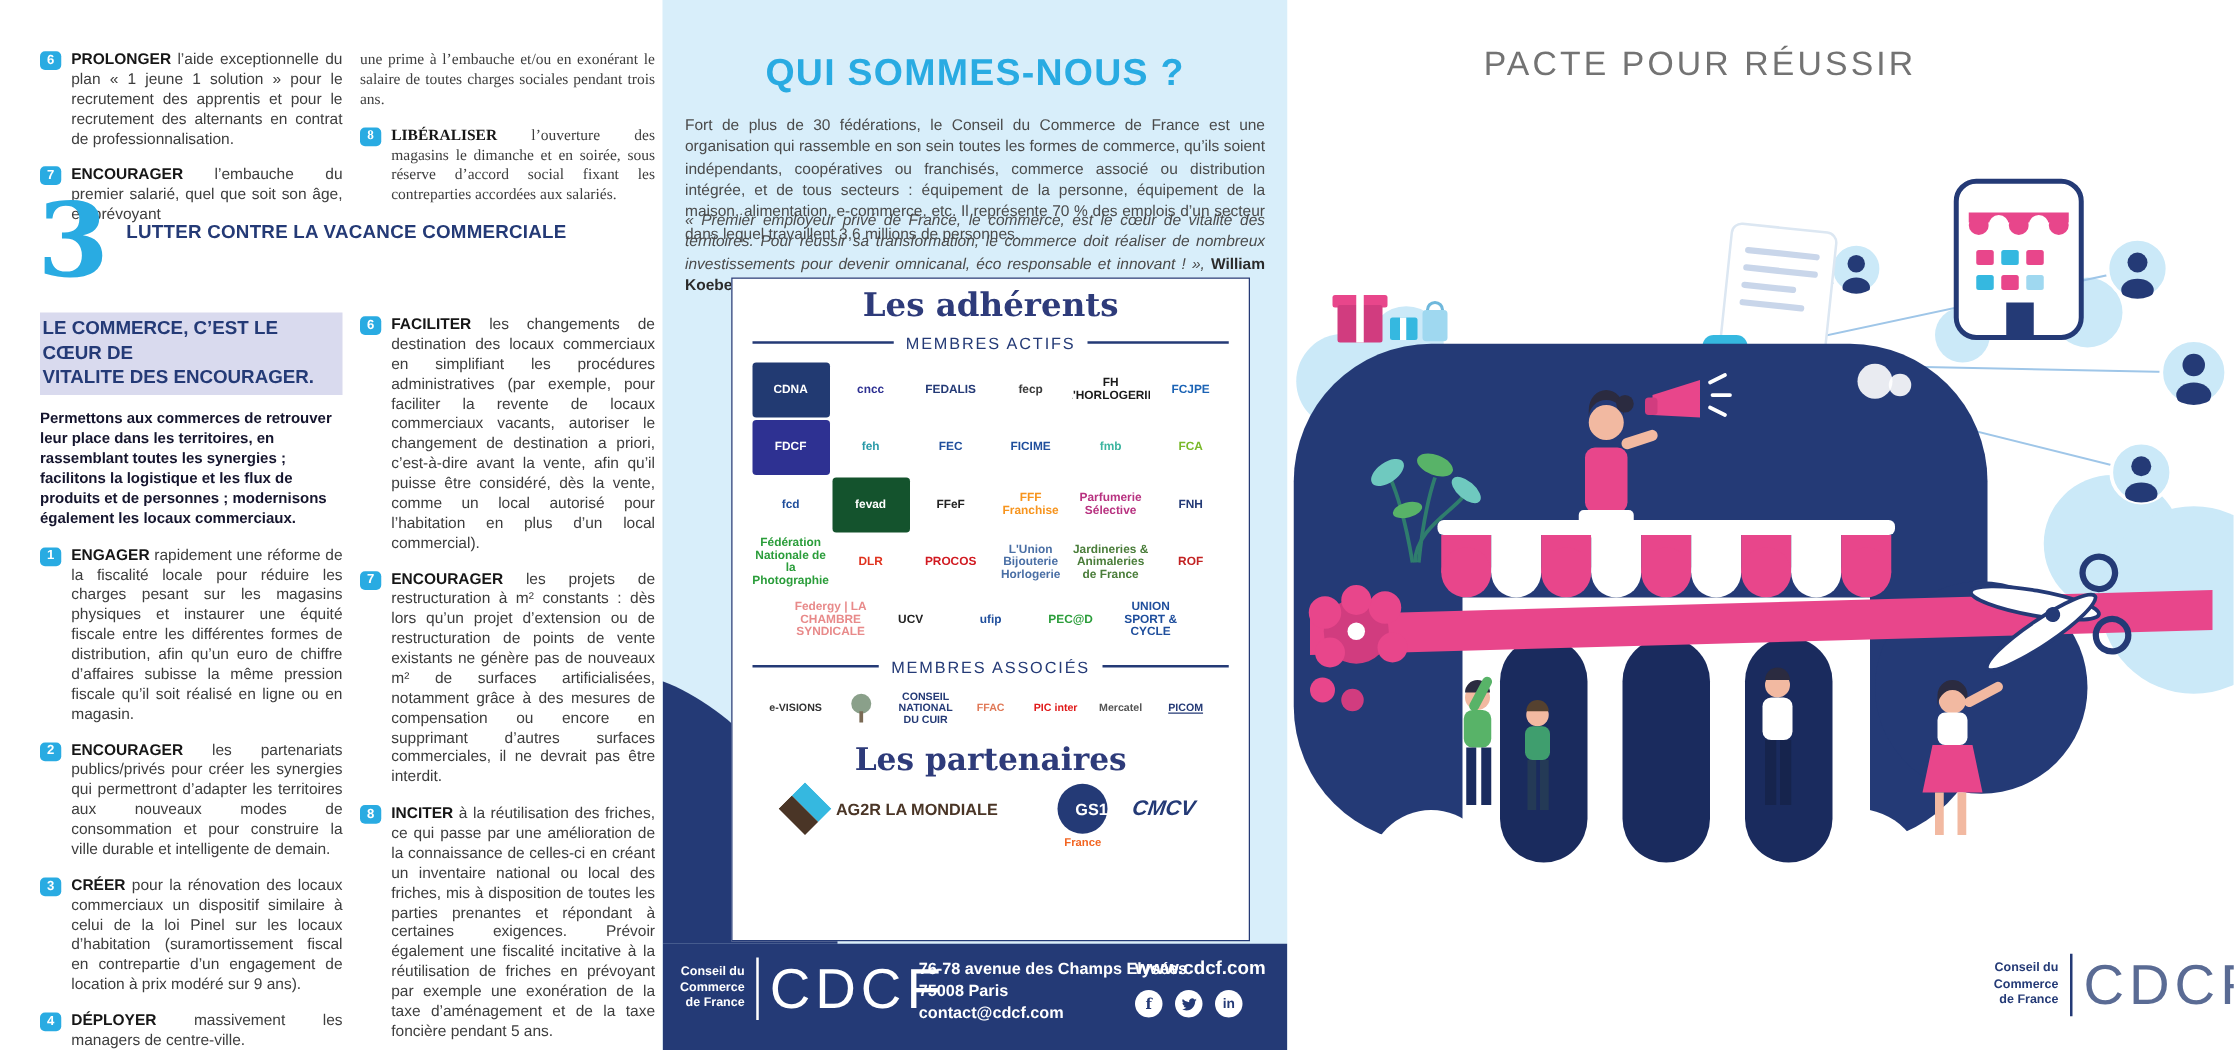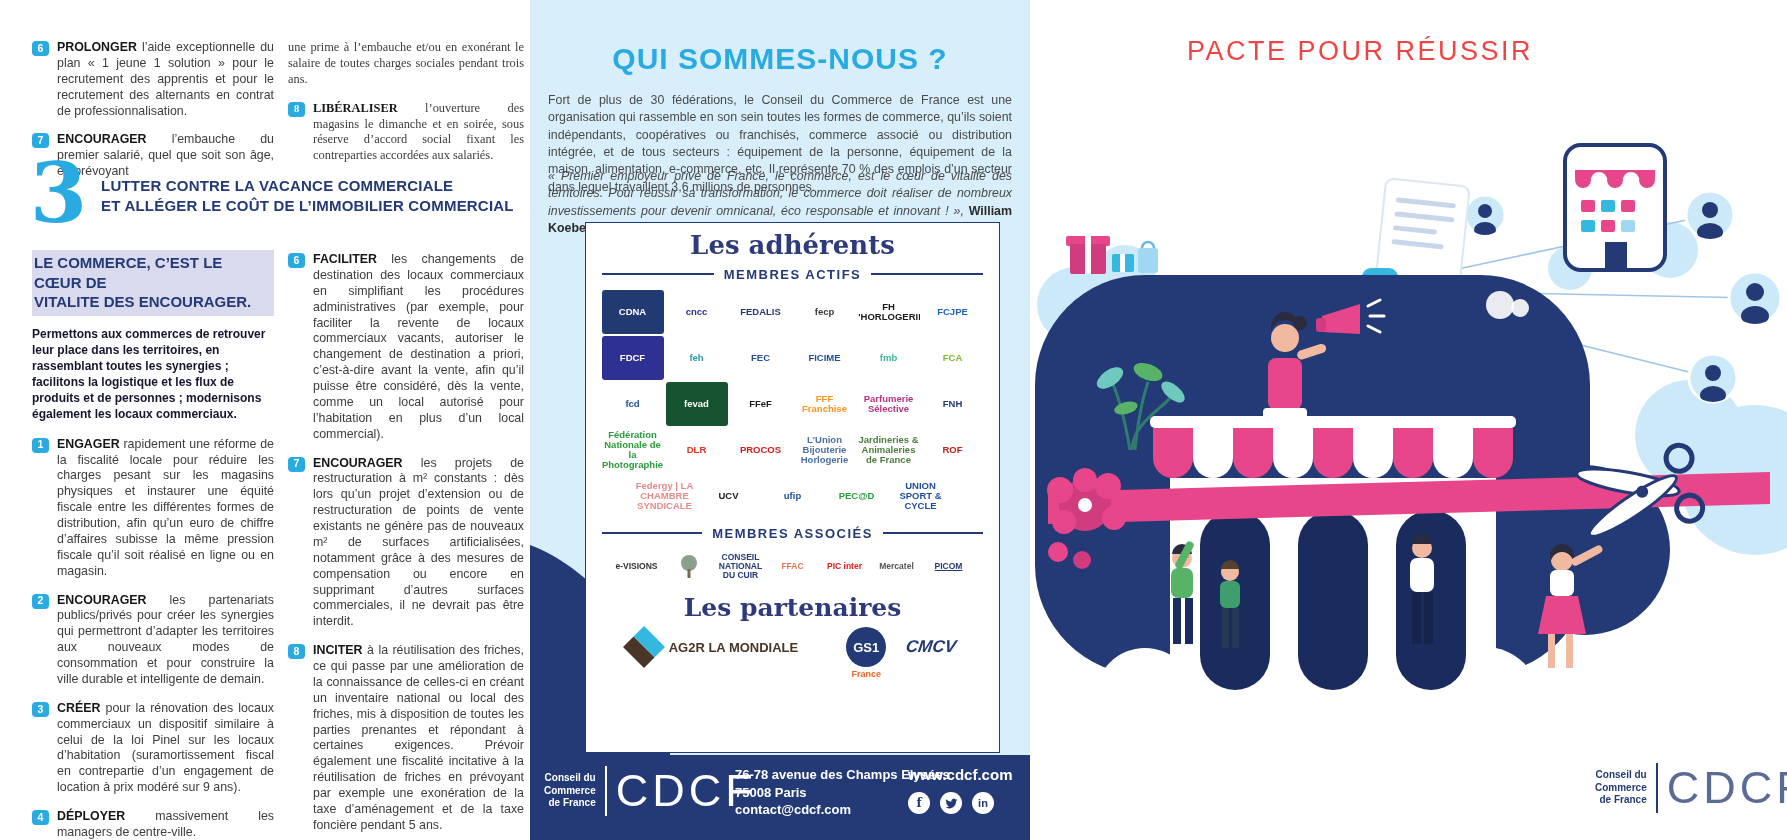--- a/index.html
+++ b/index.html
@@ -39,56 +39,56 @@
   .mid-par{position:absolute;left:18px;top:92px;width:464px;font-size:12.4px;line-height:1.4;
            color:#4a4a4a;text-align:justify;}
   .mid-quote{position:absolute;left:18px;top:168px;width:464px;font-size:12.4px;line-height:1.4;
              color:#4a4a4a;text-align:justify;font-style:italic;}
   .mid-quote b{font-style:normal;color:#2b2b2b;}
 
   .adh-box{position:absolute;left:55px;top:222px;width:415px;height:531px;background:#fff;
            border:1.5px solid #243a76;box-sizing:border-box;padding:8px 12px;z-index:3;}
   .serif-title{font-family:"DejaVu Serif",serif;font-weight:bold;color:#2e3b7a;
                font-size:26px;text-align:center;line-height:1.1;}
-  .sep-label{display:flex;align-items:center;color:#243a76;font-size:13px;font-weight:bold;
+  .sep-label{display:flex;align-items:center;color:#243a76;font-size:13px;font-weight:normal;
              letter-spacing:1.5px;margin:7px 4px;}
   .sep-label::before,.sep-label::after{content:"";flex:1;height:1.5px;background:#243a76;}
   .sep-label span{margin:0 10px;}
   .logos{display:flex;flex-wrap:wrap;justify-content:center;}
   .logo{width:62px;height:44px;margin:1px;display:flex;align-items:center;justify-content:center;
         text-align:center;font-weight:bold;font-size:9.5px;line-height:1.05;overflow:hidden;border-radius:3px;}
   .logos-assoc .logo{width:50px;height:36px;font-size:8.5px;}
   .partners-row{display:flex;align-items:center;justify-content:center;gap:20px;margin-top:6px;}
   .diamond{width:30px;height:30px;position:relative;transform:rotate(45deg);overflow:hidden;flex:none;}
   .diamond .half1{position:absolute;left:0;top:0;width:100%;height:50%;background:#35b8e0;}
   .diamond .half2{position:absolute;left:0;bottom:0;width:100%;height:50%;background:#4a3526;}
   .ag2r-label{font-weight:bold;font-size:13px;color:#4a3526;margin-left:10px;}
   .gs1{width:40px;height:40px;border-radius:50%;background:#243a76;color:#fff;font-weight:bold;
-       font-size:13px;display:flex;align-items:center;justify-content:center;position:relative;flex:none;margin-left:28px;}
+       font-size:13px;display:flex;align-items:center;justify-content:flex-end;position:relative;flex:none;margin-left:28px;}
   .gs1-sub{position:absolute;bottom:-12px;left:0;width:100%;text-align:center;color:#f26522;
            font-size:9px;font-weight:bold;}
   .cmcv{font-weight:bold;font-style:italic;font-size:17px;color:#243a76;transform:skewX(-8deg);}
 
   .mid-footer{position:absolute;left:0;top:0;width:500px;height:840px;z-index:2;pointer-events:none;}
   .cdcf-lockup{display:flex;align-items:center;}
   .cdcf-org{text-align:right;font-size:10px;line-height:1.25;font-weight:bold;}
   .cdcf-bar{width:2px;height:50px;margin:0 9px;}
   .cdcf-word{font-size:45px;font-weight:300;letter-spacing:4px;font-family:"Liberation Sans",sans-serif;}
   .foot-lockup{position:absolute;left:14px;top:765px;color:#fff;z-index:4;}
   .foot-lockup .cdcf-bar{background:#fff;}
   .foot-addr{position:absolute;left:205px;top:766px;color:#fff;font-weight:bold;font-size:13px;
              line-height:1.35;z-index:4;}
   .foot-web{position:absolute;left:378px;top:766px;color:#fff;font-weight:bold;font-size:15px;z-index:4;}
   .socials{position:absolute;left:378px;top:792px;display:flex;gap:10px;z-index:4;}
   .soc{width:22px;height:22px;border-radius:50%;background:#fff;color:#243a76;display:flex;
        align-items:center;justify-content:center;font-weight:bold;font-size:12px;font-family:"DejaVu Serif",serif;}
 
   
   .rp-title{position:absolute;left:150px;top:36px;width:360px;text-align:center;z-index:5;}
-  .rp-l1{color:#ef4444;font-size:27px;letter-spacing:2.5px;font-weight:500;}
+  .rp-l1{color:#737373;font-size:27px;letter-spacing:2.5px;font-weight:500;}
   .rp-l2{color:#29abe2;font-size:41px;font-weight:bold;line-height:1.05;letter-spacing:0.5px;margin-top:4px;}
   .rp-logo{position:absolute;left:565px;top:762px;color:#243a76;z-index:5;}
   .rp-logo .cdcf-org{color:#243a76;}
   .rp-logo .cdcf-bar{background:#243a76;}
   .rp-logo .cdcf-word{color:#5a6b94;}
 </style>
 </head>
 <body>
 
 <div class="stage">
@@ -114,21 +114,20 @@
         <span class="badge">8</span>
         <span class="kw">LIBÉRALISER</span>
         <span>l’ouverture des magasins le dimanche et en soirée, sous réserve d’accord social fixant les contreparties accordées aux salariés.</span>
       </div>
     </div>
 
     <div class="s3">
       <div class="bignum">3</div>
       <div class="s3titles">
         <div>LUTTER CONTRE LA VACANCE COMMERCIALE</div>
-        <div>ET ALLÉGER LE COÛT DE L’IMMOBILIER COMMERCIAL</div>
       </div>
     </div>
 
     <div class="col colA">
       <div class="hl">
         <span>LE COMMERCE, C’EST LE CŒUR DE</span><br>
         <span>VITALITE DES ENCOURAGER.</span>
       </div>
       <div class="intro">Permettons aux commerces de retrouver leur place dans les territoires, en rassemblant toutes les synergies ; facilitons la logistique et les flux de produits et de personnes ; modernisons également les locaux commerciaux.</div>
 

